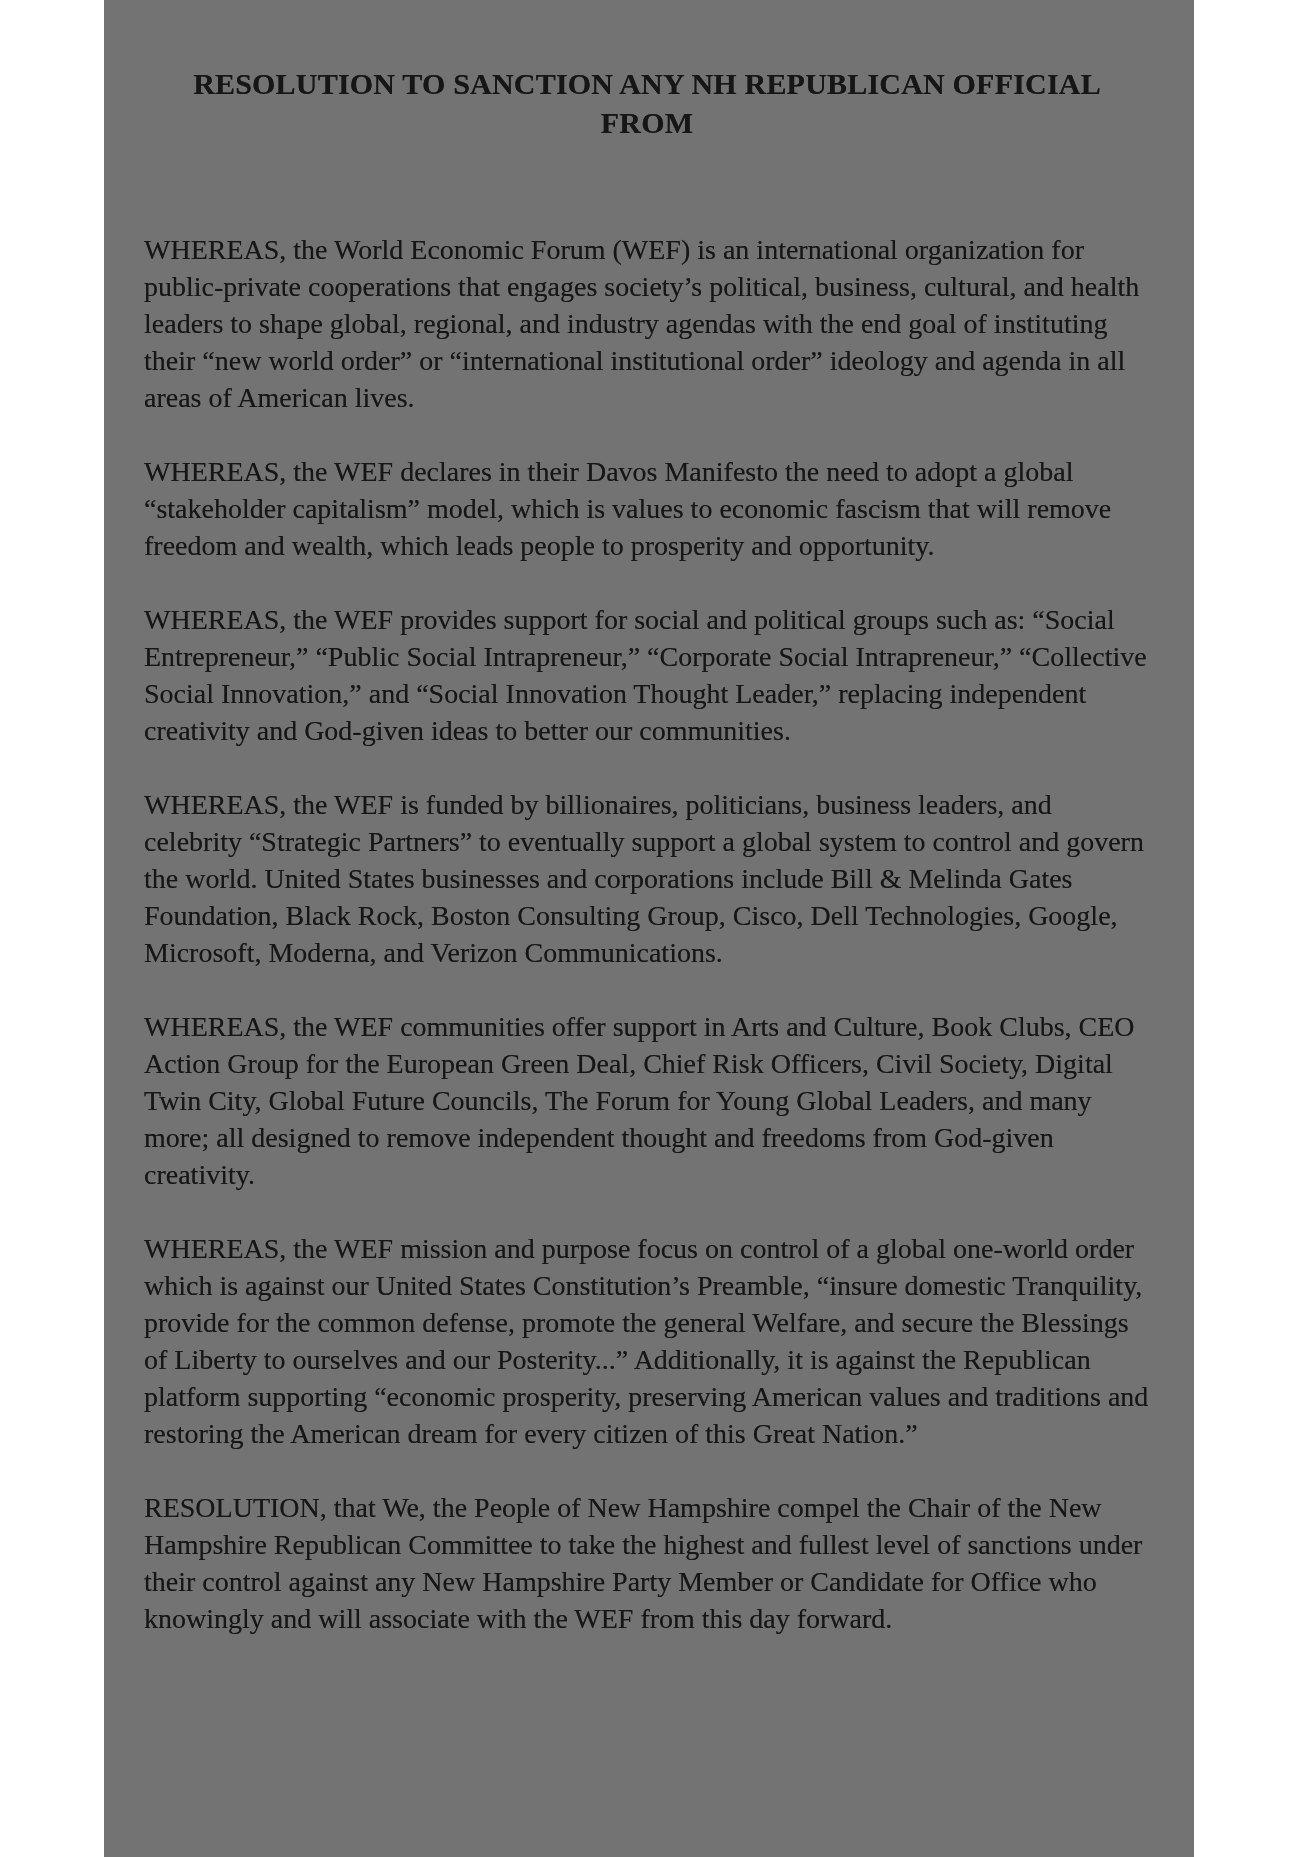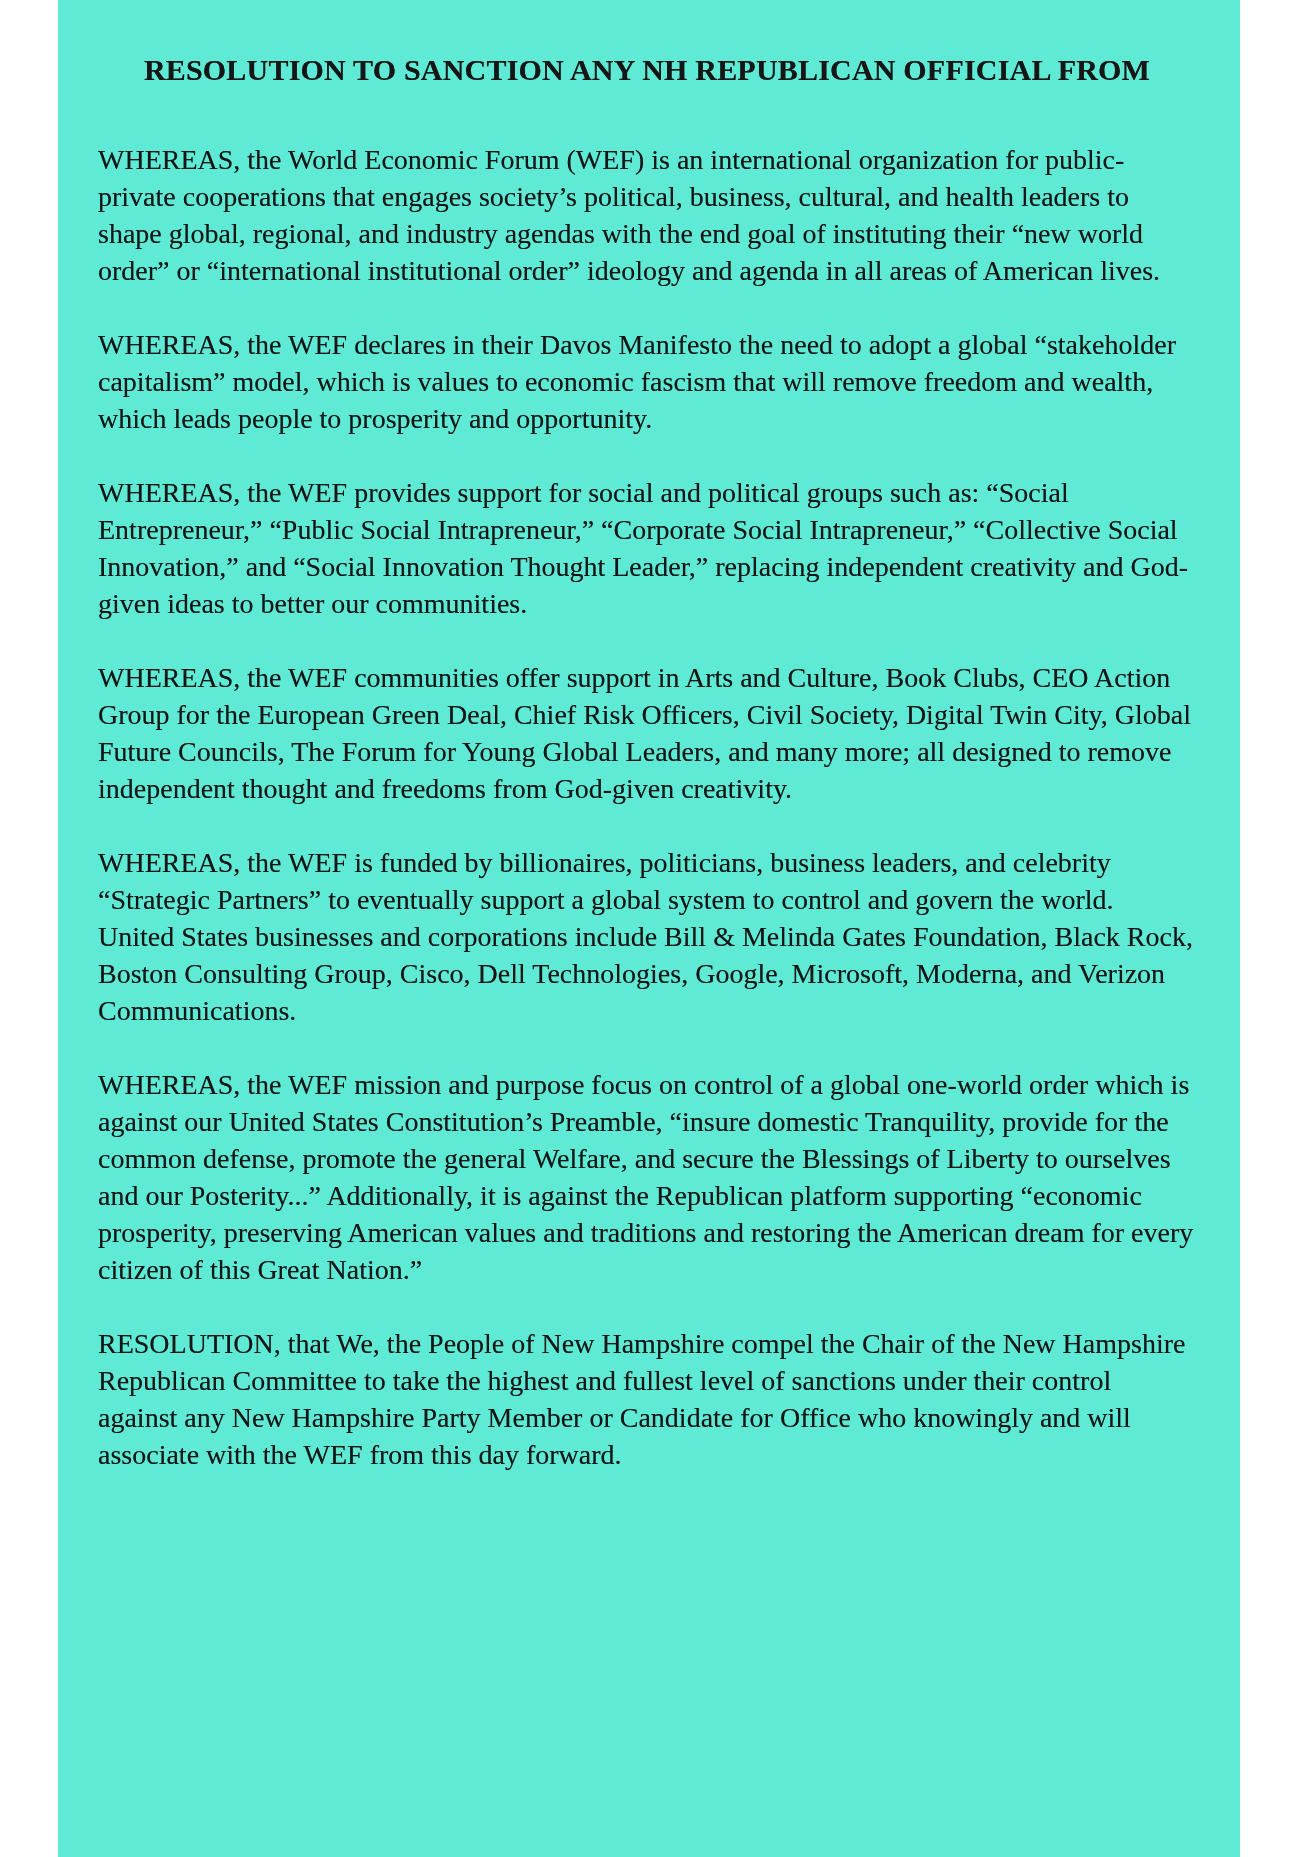--- a/index.html
+++ b/index.html
@@ -2,44 +2,44 @@
 <html><head>
 <meta charset="utf-8">
 <style>
   html, body {
     margin: 0;
     padding: 0;
     background: #ffffff;
   }
   .page {
     position: relative;
-    width: 1182px;
+    width: 1090px;
     height: 1857px;
     margin: 0 auto;
-    background: #5eead4;
+    background: #737373;
     box-sizing: border-box;
-    padding: 50px 44px 0 40px;
+    padding: 64px 44px 0 40px;
     font-family: "Liberation Serif", "DejaVu Serif", serif;
     color: #161616;
     overflow: hidden;
   }
   .doc-title {
     margin: 0;
     font-size: 30px;
     font-weight: 700;
     line-height: 39px;
     text-align: center;
     letter-spacing: 0.2px;
     text-shadow: 0 0 0.6px rgba(0,0,0,0.55);
   }
   .doc-title .title-line {
     display: block;
   }
   .doc-body {
-    margin-top: 52px;
+    margin-top: 89px;
     font-size: 28px;
     line-height: 37px;
     text-shadow: 0 0 0.5px rgba(0,0,0,0.45);
   }
   .doc-body p {
     margin: 0 0 37px 0;
   }
   .signature-block p {
     margin: 0;
   }
@@ -54,23 +54,23 @@
   </h1>
 
   <div class="doc-body">
 
     <p>WHEREAS, the World Economic Forum (WEF) is an international organization for public-private cooperations that engages society’s political, business, cultural, and health leaders to shape global, regional, and industry agendas with the end goal of instituting their “new world order” or “international institutional order” ideology and agenda in all areas of American lives.</p>
 
     <p>WHEREAS, the WEF declares in their Davos Manifesto the need to adopt a global “stakeholder capitalism” model, which is values to economic fascism that will remove freedom and wealth, which leads people to prosperity and opportunity.</p>
 
     <p>WHEREAS, the WEF provides support for social and political groups such as: “Social Entrepreneur,” “Public Social Intrapreneur,” “Corporate Social Intrapreneur,” “Collective Social Innovation,” and “Social Innovation Thought Leader,” replacing independent creativity and God-given ideas to better our communities.</p>
 
+    <p>WHEREAS, the WEF is funded by billionaires, politicians, business leaders, and celebrity “Strategic Partners” to eventually support a global system to control and govern the world. United States businesses and corporations include Bill &amp; Melinda Gates Foundation, Black Rock, Boston Consulting Group, Cisco, Dell Technologies, Google, Microsoft, Moderna, and Verizon Communications.</p>
+
     <p>WHEREAS, the WEF communities offer support in Arts and Culture, Book Clubs, CEO Action Group for the European Green Deal, Chief Risk Officers, Civil Society, Digital Twin City, Global Future Councils, The Forum for Young Global Leaders, and many more; all designed to remove independent thought and freedoms from God-given creativity.</p>
-
-    <p>WHEREAS, the WEF is funded by billionaires, politicians, business leaders, and celebrity “Strategic Partners” to eventually support a global system to control and govern the world. United States businesses and corporations include Bill &amp; Melinda Gates Foundation, Black Rock, Boston Consulting Group, Cisco, Dell Technologies, Google, Microsoft, Moderna, and Verizon Communications.</p>
 
     <p>WHEREAS, the WEF mission and purpose focus on control of a global one-world order which is against our United States Constitution’s Preamble, “insure domestic Tranquility, provide for the common defense, promote the general Welfare, and secure the Blessings of Liberty to ourselves and our Posterity...” Additionally, it is against the Republican platform supporting “economic prosperity, preserving American values and traditions and restoring the American dream for every citizen of this Great Nation.”</p>
 
     <p>RESOLUTION, that We, the People of New Hampshire compel the Chair of the New Hampshire Republican Committee to take the highest and fullest level of sanctions under their control against any New Hampshire Party Member or Candidate for Office who knowingly and will associate with the WEF from this day forward.</p>
 
 
   </div>
 
 </div>
 

